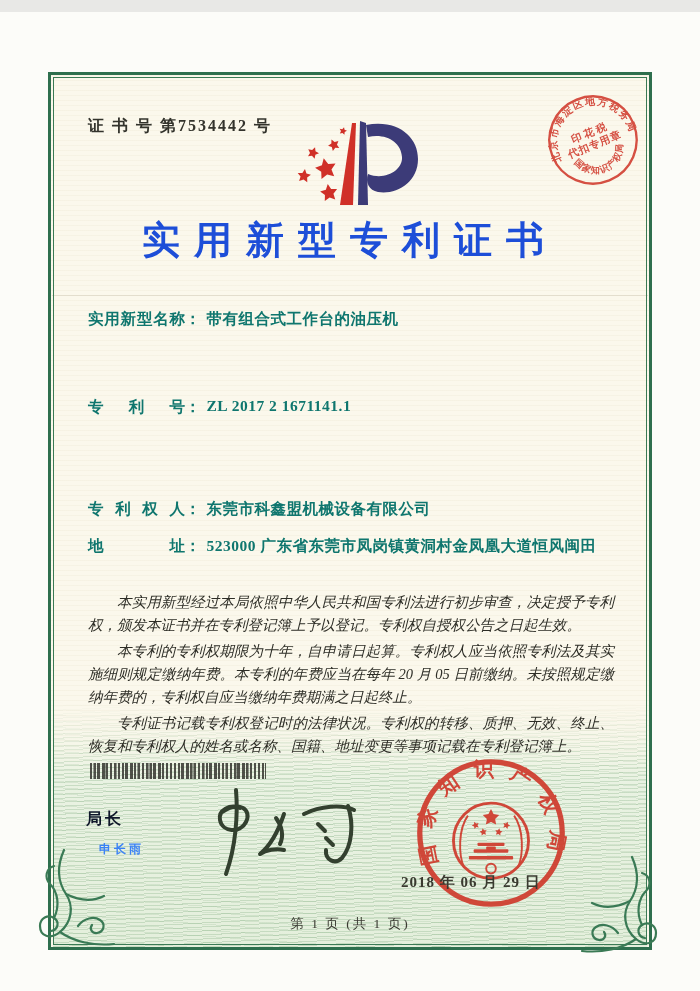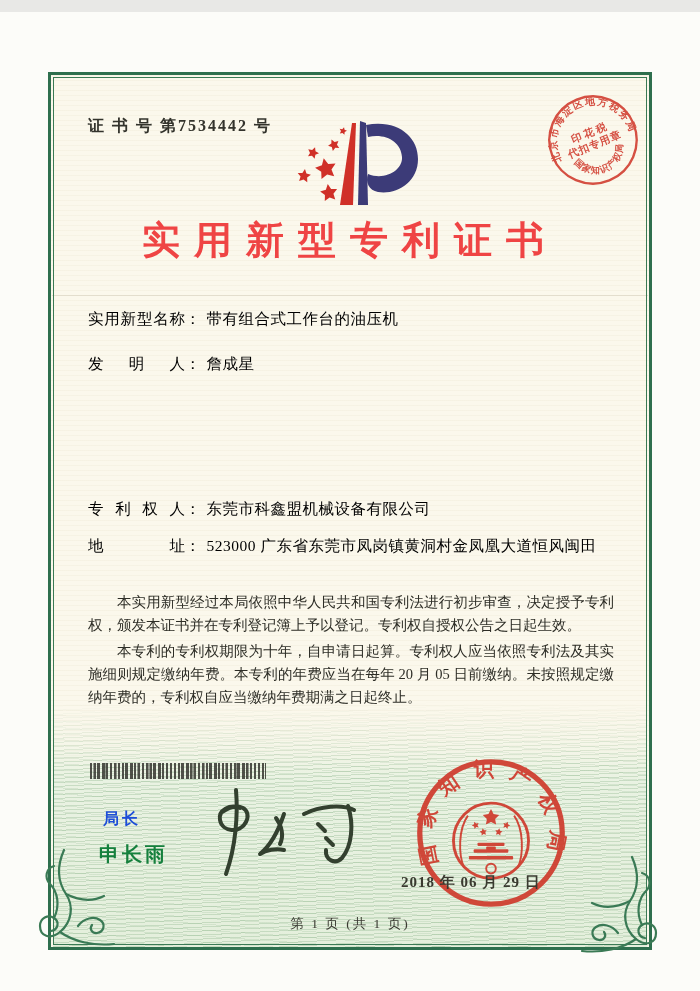--- a/index.html
+++ b/index.html
@@ -33,42 +33,42 @@
     -webkit-mask-image:linear-gradient(180deg,transparent 0,#000 70px);
             mask-image:linear-gradient(180deg,transparent 0,#000 70px);
   }
   .crease{position:absolute;left:52px;width:596px;height:1px;background:rgba(110,100,70,0.14);z-index:1;}
   
   .abs{position:absolute;z-index:2;}
   .cert-no{left:88px;top:104px;font-size:16px;font-weight:600;letter-spacing:2px;color:#33332c;}
   .title{
     left:0;width:700px;top:203px;text-align:center;
     font-size:38px;font-weight:700;letter-spacing:14px;
-    box-sizing:border-box;color:#ef4444;
-  }
-  .field-row{left:88px;font-size:15.5px;font-weight:400;color:#000000;white-space:nowrap;}
+    box-sizing:border-box;color:#1d4ed8;
+  }
+  .field-row{left:88px;font-size:15.5px;font-weight:700;color:#0f766e;white-space:nowrap;}
   .flabel{display:inline-block;width:97px;text-align:justify;text-align-last:justify;vertical-align:top;}
   .fcolon{display:inline-block;vertical-align:top;}
   .fvalue{display:inline-block;margin-left:6px;vertical-align:top;letter-spacing:0.5px;}
   .fvalue2{display:block;margin-left:121px;letter-spacing:0.5px;}
   .grant-no{position:absolute;left:265px;top:0;white-space:nowrap;}
   .grant-no .glabel{letter-spacing:3px;}
   .paras{left:88px;top:579px;width:526px;font-size:14.5px;line-height:23px;
          color:#2d2d26;text-align:justify;}
-  .paras p{margin:0 0 3px 0;text-indent:2em;}
+  .paras p{margin:0 0 3px 0;text-indent:2em;font-style:italic;}
   .barcode{
     left:90px;top:751px;width:176px;height:16px;opacity:0.85;
     background:
       repeating-linear-gradient(90deg,#35352f 0 2px,transparent 2px 4px),
       repeating-linear-gradient(90deg,#35352f 0 1px,transparent 1px 7px),
       repeating-linear-gradient(90deg,transparent 0 3px,rgba(40,40,36,0.5) 3px 5px,transparent 5px 11px);
   }
-  .director-title{left:103px;top:797px;font-size:16px;font-weight:600;letter-spacing:3px;color:#1d4ed8;
+  .director-title{left:86px;top:797px;font-size:16px;font-weight:600;letter-spacing:3px;color:#0f172a;
     font-family:"Liberation Sans","DejaVu Sans",sans-serif;}
-  .director-name{left:99px;top:829px;font-size:20px;font-weight:600;letter-spacing:3px;color:#15803d;
+  .director-name{left:99px;top:829px;font-size:12px;font-weight:600;letter-spacing:3px;color:#3b82f6;
     font-family:"Liberation Sans","DejaVu Sans",sans-serif;}
   .seal-date{left:401px;top:861px;width:160px;font-size:15px;font-weight:600;
     letter-spacing:1px;color:#3a3a30;z-index:3;}
   .footer{left:0;width:700px;top:903px;text-align:center;font-size:13.5px;
     letter-spacing:2px;color:#3a3a32;}
   .sig{left:192px;top:772px;z-index:2;}
   .seal{left:414px;top:744px;z-index:2;opacity:0.92;}
   .stamp{left:543px;top:78px;z-index:2;opacity:0.88;transform:rotate(-22deg);}
   .logo{left:282px;top:101px;z-index:2;}
   .flourish{z-index:6;pointer-events:none;}
@@ -120,38 +120,39 @@
 
     <path d="M 84,12 C 116,6 136,24 136,46 C 136,70 114,82 96,79 C 87,77.5 83,69 86,61 C 103,68 121,57 120,44 C 119,29 104,20 86,24 Z" fill="#3c3b78"></path>
   </svg>
 
   <div class="abs title">实用新型专利证书</div>
 
   <div class="abs field-row" style="top:297px">
     <span class="flabel">实用新型名称</span><span class="fcolon">：</span><span class="fvalue">带有组合式工作台的油压机</span>
   </div>
 
-  <div class="abs field-row" style="top:342px">
-    <span class="flabel">发明人</span><span class="fcolon">：</span><span class="fvalue">詹成星</span>
-  </div>
-
+
+  <div class="abs field-row" style="top:385px">
+    <span class="flabel">专利号</span><span class="fcolon">：</span><span class="fvalue">ZL 2017 2 1671141.1</span>
+  </div>
 
 
   <div class="abs field-row" style="top:487px">
     <span class="flabel">专利权人</span><span class="fcolon">：</span><span class="fvalue">东莞市科鑫盟机械设备有限公司</span>
   </div>
 
   <div class="abs field-row" style="top:524px">
     <span class="flabel">地址</span><span class="fcolon">：</span><span class="fvalue">523000 广东省东莞市凤岗镇黄洞村金凤凰大道恒风闽田</span>
   </div>
 
 
   <div class="abs paras">
     <p>本实用新型经过本局依照中华人民共和国专利法进行初步审查，决定授予专利权，颁发本证书并在专利登记簿上予以登记。专利权自授权公告之日起生效。</p>
     <p>本专利的专利权期限为十年，自申请日起算。专利权人应当依照专利法及其实施细则规定缴纳年费。本专利的年费应当在每年 20 月 05 日前缴纳。未按照规定缴纳年费的，专利权自应当缴纳年费期满之日起终止。</p>
+    <p>专利证书记载专利权登记时的法律状况。专利权的转移、质押、无效、终止、恢复和专利权人的姓名或名称、国籍、地址变更等事项记载在专利登记簿上。</p>
   </div>
 
   <div class="abs barcode"></div>
 
   <div class="abs director-title">局长</div>
   <div class="abs director-name">申长雨</div>
 
   <svg class="abs sig" width="180" height="100" viewBox="0 0 180 100">
     <g fill="none" stroke="#33402f" stroke-width="4" stroke-linecap="round" stroke-linejoin="round">
 

